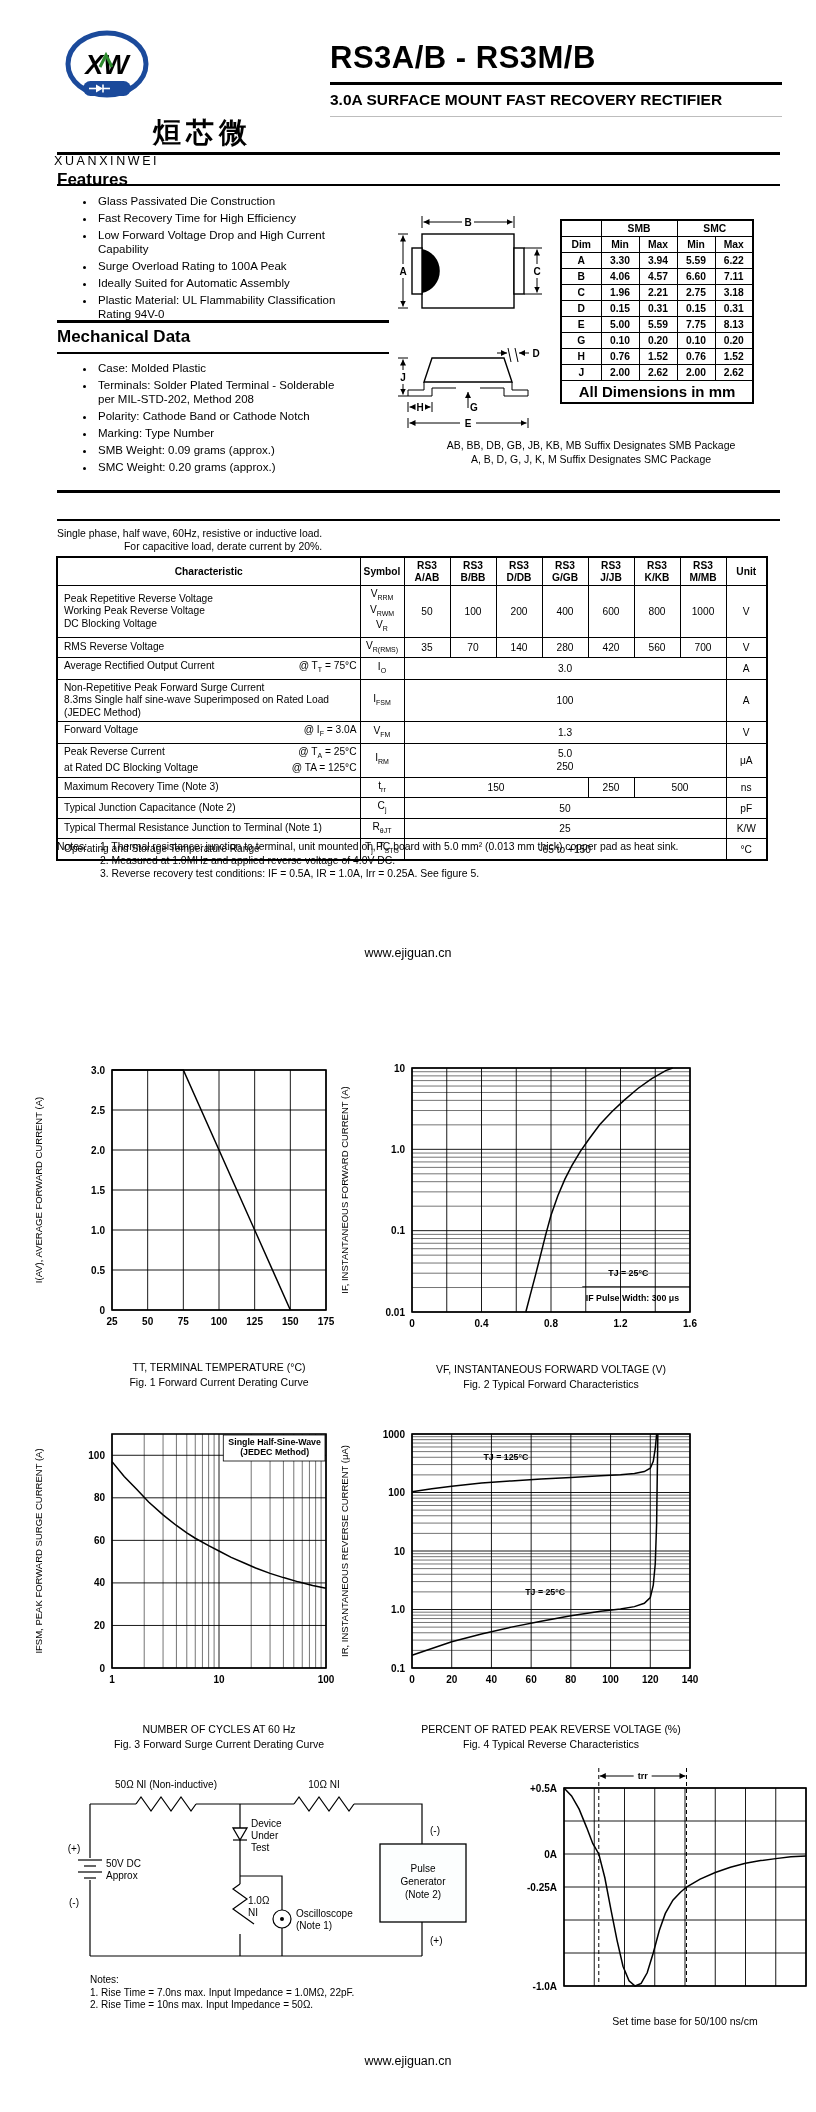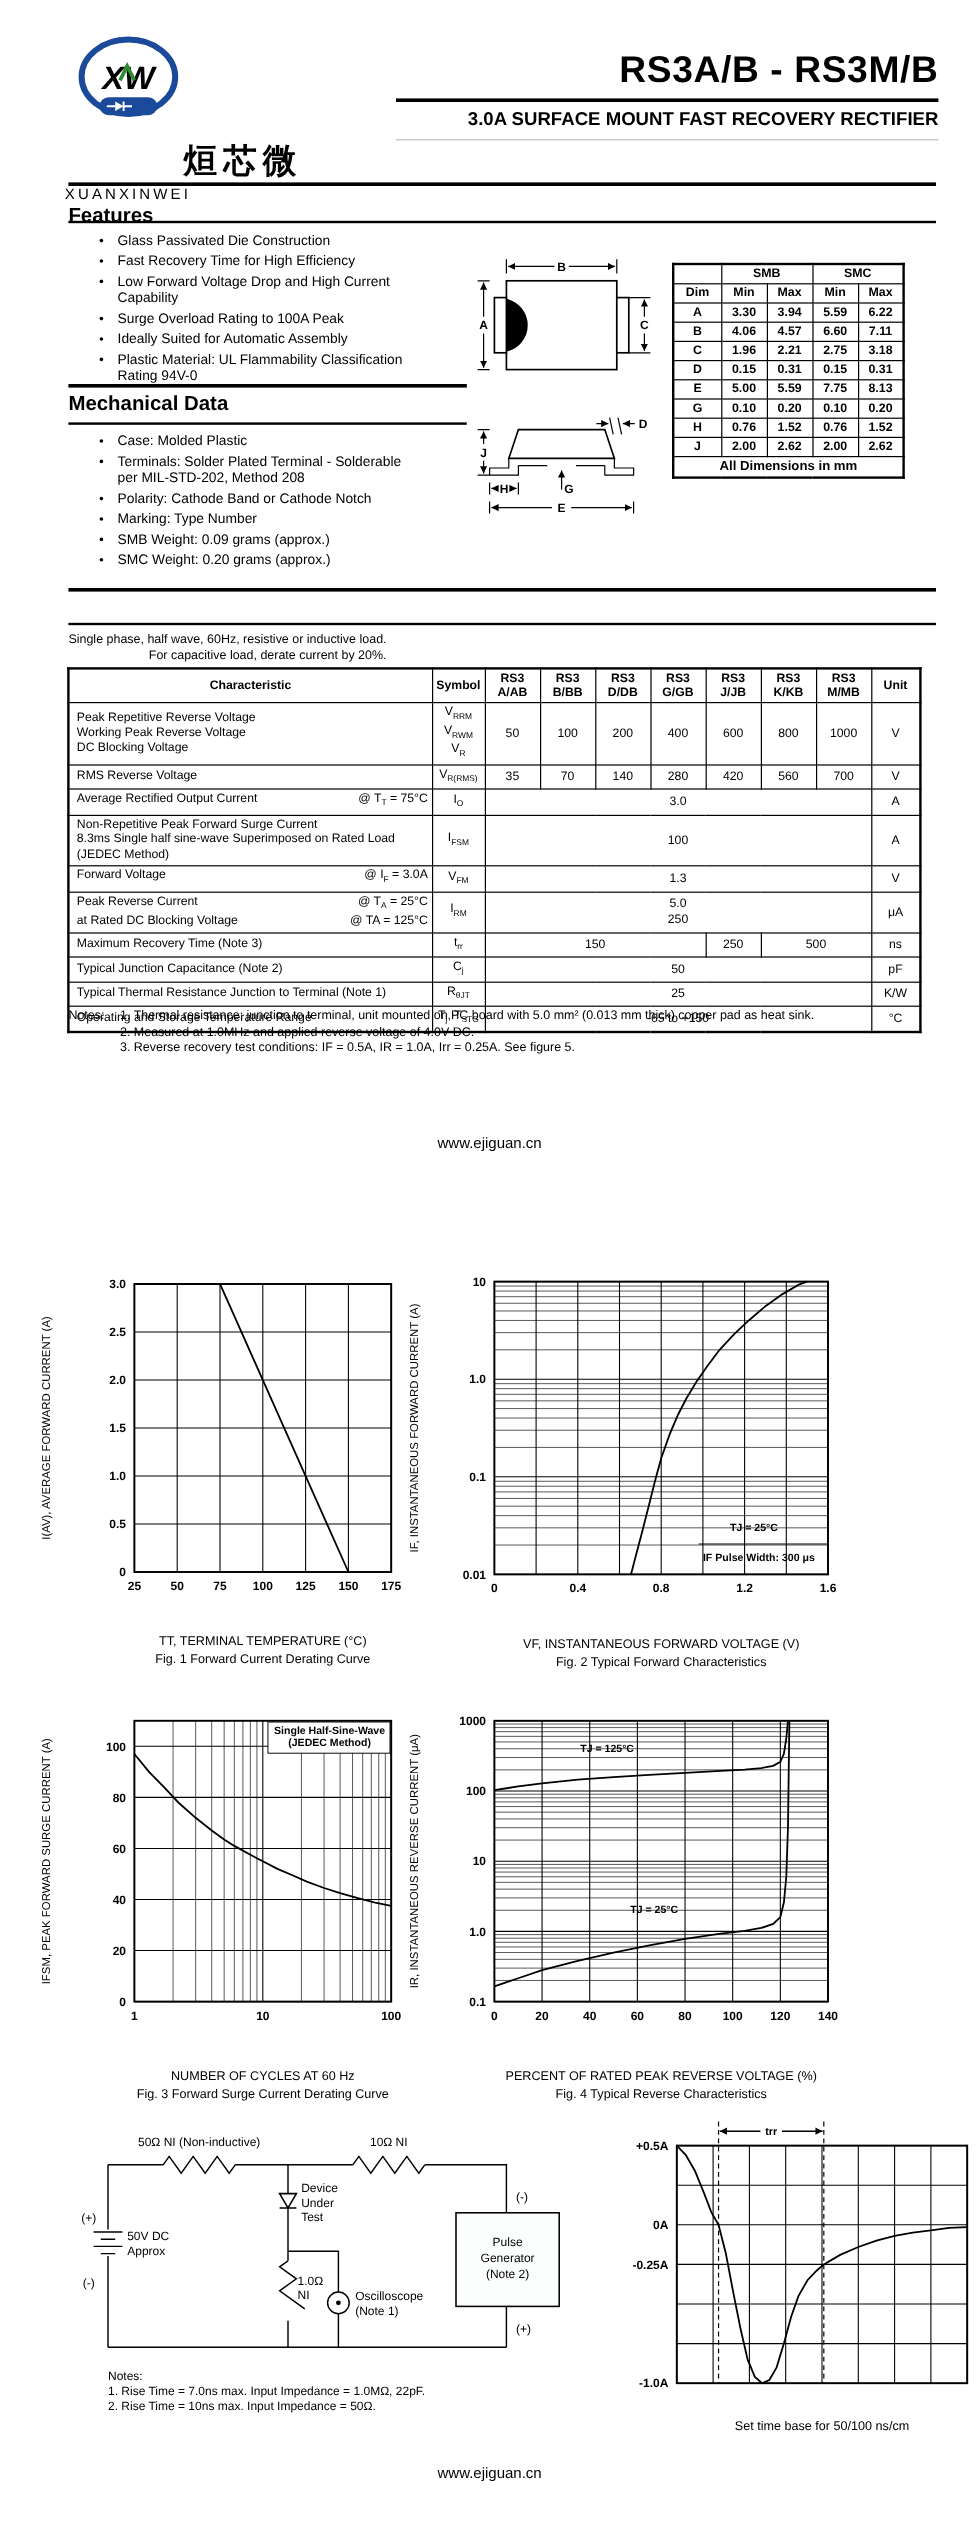--- a/index.html
+++ b/index.html
@@ -15,21 +15,21 @@
   .doc-subtitle{font-size:15.5px;font-weight:700;}
   .subtitle-rule{height:1px;background:#bdbdbd;margin-top:7px;}
   .cn-name{font-size:28px;font-weight:700;letter-spacing:5px;margin:4px 0 2px 2px;font-family:"DejaVu Sans",sans-serif;text-align:right;}
   .en-name{font-size:12.5px;letter-spacing:2.6px;margin-left:2px;}
   .bullets{margin:0;padding-left:30px;list-style:disc;}
   .bullets li{font-size:11.5px;line-height:14px;margin-bottom:3px;padding-left:2px;}
   .intro{font-size:10.4px;line-height:13px;text-align:right;}
   table{border-collapse:collapse;}
   .dims{width:192px;table-layout:fixed;border:2px solid #000;}
   .dims th,.dims td{border:1px solid #000;font-size:10.3px;font-weight:700;text-align:center;padding:2px 0;}
-  .dims .dims-foot{font-size:11px;}
+  .dims .dims-foot{font-size:15px;}
   .suffix-note{font-size:10.5px;text-align:center;line-height:14px;}
   .ratings{width:710px;table-layout:fixed;border:2px solid #000;}
   .ratings th,.ratings td{border:1px solid #000;padding:2px 3px;font-size:10.2px;vertical-align:middle;}
   .ratings th{font-weight:700;text-align:center;line-height:11.5px;}
   .c-char{text-align:left;padding-left:6px !important;}
   .charline{line-height:12.5px;}
   .charline.withc{display:flex;justify-content:space-between;}
   .c-sym{text-align:center;line-height:11.5px;}
   .c-val{text-align:center;line-height:13px;}
   .c-unit{text-align:center;}
@@ -60,21 +60,21 @@
       <rect x="31" y="53" width="48" height="15" rx="7.5" fill="#1b4a9b"></rect>
       <polygon points="44,56.5 44,64.5 51,60.5" fill="#fff"></polygon>
       <line x1="51" y1="56.5" x2="51" y2="64.5" stroke="#fff" stroke-width="1.6"></line>
       <line x1="37" y1="60.5" x2="44" y2="60.5" stroke="#fff" stroke-width="1.6"></line>
       <line x1="51" y1="60.5" x2="58" y2="60.5" stroke="#fff" stroke-width="1.6"></line>
     </svg>
     <div class="cn-name">烜芯微</div>
     <div class="en-name">XUANXINWEI</div>
   </div>
 
-  <div class="abs" style="left:330px;top:40px;width:452px;text-align:right">
+  <div class="abs" style="left:330px;top:40px;width:452px;text-align:left">
     <div class="doc-title">RS3A/B - RS3M/B</div>
     <div class="title-rule"></div>
     <div class="doc-subtitle">3.0A SURFACE MOUNT FAST RECOVERY RECTIFIER</div>
     <div class="subtitle-rule"></div>
   </div>
 
   <div class="hr2 abs" style="left:57px;top:152px;width:723px"></div>
   <div class="sec-h abs" style="left:57px;top:170px">Features</div>
   <div class="hr1 abs" style="left:57px;top:184px;width:723px"></div>
   <ul class="bullets abs" style="left:66px;top:194px;width:252px">
@@ -238,20 +238,24 @@
           <td>2.62</td>
           <td>2.00</td>
           <td>2.62</td>
         </tr>
         <tr>
           <td colspan="5" class="dims-foot">All Dimensions in mm</td>
         </tr>
       </tbody>
   </table>
 
+  <div class="suffix-note abs" style="left:396px;top:438px;width:390px">
+    <div>AB, BB, DB, GB, JB, KB, MB Suffix Designates SMB Package</div>
+    <div>A, B, D, G, J, K, M Suffix Designates SMC Package</div>
+  </div>
 
   <div class="hr2 abs" style="left:57px;top:490px;width:723px"></div>
   <div class="hr1 abs" style="left:57px;top:519px;width:723px"></div>
   <div class="abs intro" style="left:57px;top:527px">
     <div>Single phase, half wave, 60Hz, resistive or inductive load.</div>
     <div>For capacitive load, derate current by 20%.</div>
   </div>
 
   <table class="ratings abs" style="left:56px;top:556px">
     <colgroup>

